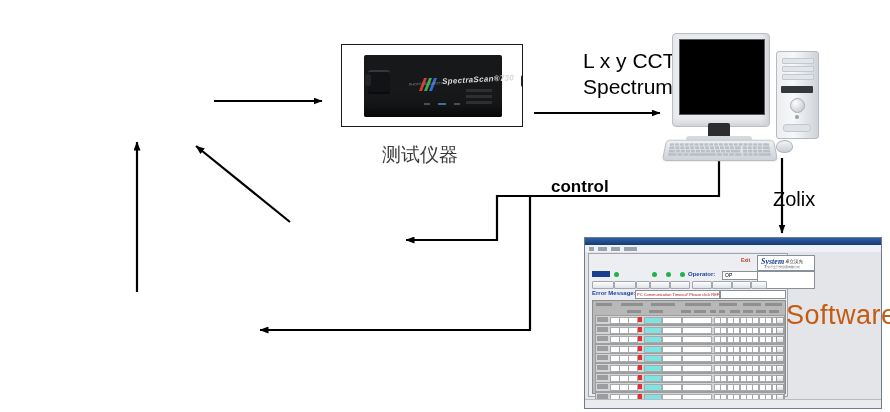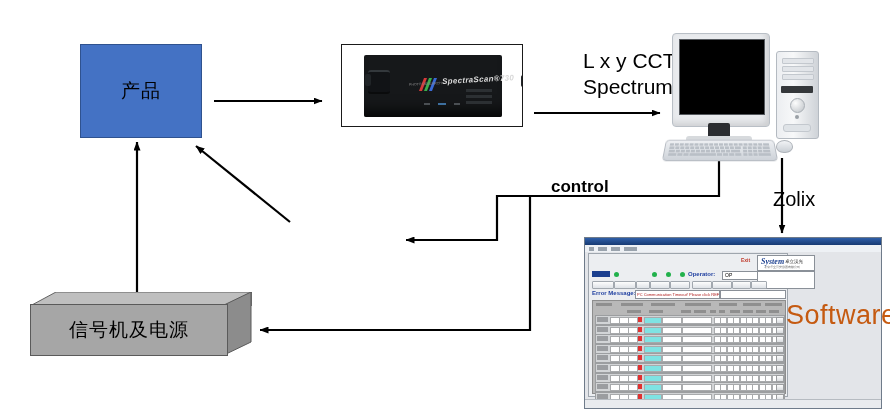--- a/index.html
+++ b/index.html
@@ -318,23 +318,20 @@
     <line x1="290" y1="222" x2="196" y2="146" stroke="#000" stroke-width="2.2" marker-end="url(#arrowhead)"></line>
 
     <path d="M 719 158 L 719 196 L 497 196 L 497 240 L 406 240" fill="none" stroke="#000" stroke-width="2.2" marker-end="url(#arrowhead)"></path>
 
     <path d="M 782 158 L 782 183" fill="none" stroke="#000" stroke-width="2.2"></path>
     <path d="M 530 196 L 530 330 L 260 330" fill="none" stroke="#000" stroke-width="2.2" marker-end="url(#arrowhead)"></path>
 
     <line x1="782" y1="183" x2="782" y2="233" stroke="#000" stroke-width="2.2" marker-end="url(#arrowhead)"></line>
   </svg>
 
-  <div id="box-product" class="abs blue-box">
-    <span>产品</span>
-  </div>
 
 
   <div id="photo-instrument" class="abs">
     <div id="instr-body">
       <div id="instr-lens"></div>
       <div id="instr-lens2"></div>
       <svg id="instr-chev" viewBox="0 0 22 13">
         <polygon points="0,13 5,0 8,0 3,13" fill="#d63a3a"></polygon>
         <polygon points="5,13 10,0 13,0 8,13" fill="#3ab04a"></polygon>
         <polygon points="10,13 15,0 18,0 13,13" fill="#3a6ad6"></polygon>
@@ -347,20 +344,21 @@
       <div class="instr-slot" style="top:40px;"></div>
       <div class="instr-slot" style="top:46px;"></div>
       <svg id="instr-dots" viewBox="0 0 44 3">
         <rect x="0" y="0" width="6" height="2" fill="#4a4f53"></rect>
         <rect x="14" y="0" width="8" height="2" fill="#3d6f9e"></rect>
         <rect x="30" y="0" width="6" height="2" fill="#4a4f53"></rect>
       </svg>
       <div id="instr-rear"></div>
     </div>
   </div>
+  <div id="lbl-instr" class="abs lbl">测试仪器</div>
 
   <div id="lbl-lxy" class="abs lbl">L x y CCT
 Spectrum</div>
 
   <div id="photo-pc" class="abs">
     <div id="mon-bezel">
       <div id="mon-screen"></div>
     </div>
     <div id="mon-neck"></div>
     <div id="mon-base"></div>
@@ -449,32 +447,20 @@
       </svg>
     </div>
     <div id="mouse"></div>
   </div>
 
   <div id="lbl-control" class="abs lbl">control</div>
 
   <div id="lbl-data" class="abs lbl">Zolix</div>
 
 
-  <div id="box-signal-wrap" class="abs">
-    <svg id="box-signal-top" viewBox="0 0 222 16" preserveAspectRatio="none">
-      <polygon points="0,16 26,0 222,0 196,16" fill="#BFBFBF" stroke="#5A5A5A" stroke-width="1"></polygon>
-      <polygon points="196,16 222,0 222,50 196,62" fill="#8C8C8C" stroke="#5A5A5A" stroke-width="1"></polygon>
-    </svg>
-    <svg style="position:absolute;left:194px;top:0;width:28px;height:64px;" viewBox="0 0 28 64" preserveAspectRatio="none">
-      <polygon points="0,13 27,0 27,50 0,63" fill="#8C8C8C" stroke="#5A5A5A" stroke-width="1"></polygon>
-    </svg>
-    <div id="box-signal-face">
-      <span>信号机及电源</span>
-    </div>
-  </div>
 
   <div id="sw-window" class="abs">
     <div id="sw-titlebar"></div>
     <div id="sw-menubar">
       <div class="sw-menu-item" style="left:4px;width:5px;"></div>
       <div class="sw-menu-item" style="left:13px;width:9px;"></div>
       <div class="sw-menu-item" style="left:26px;width:9px;"></div>
       <div class="sw-menu-item" style="left:39px;width:13px;"></div>
     </div>
 

